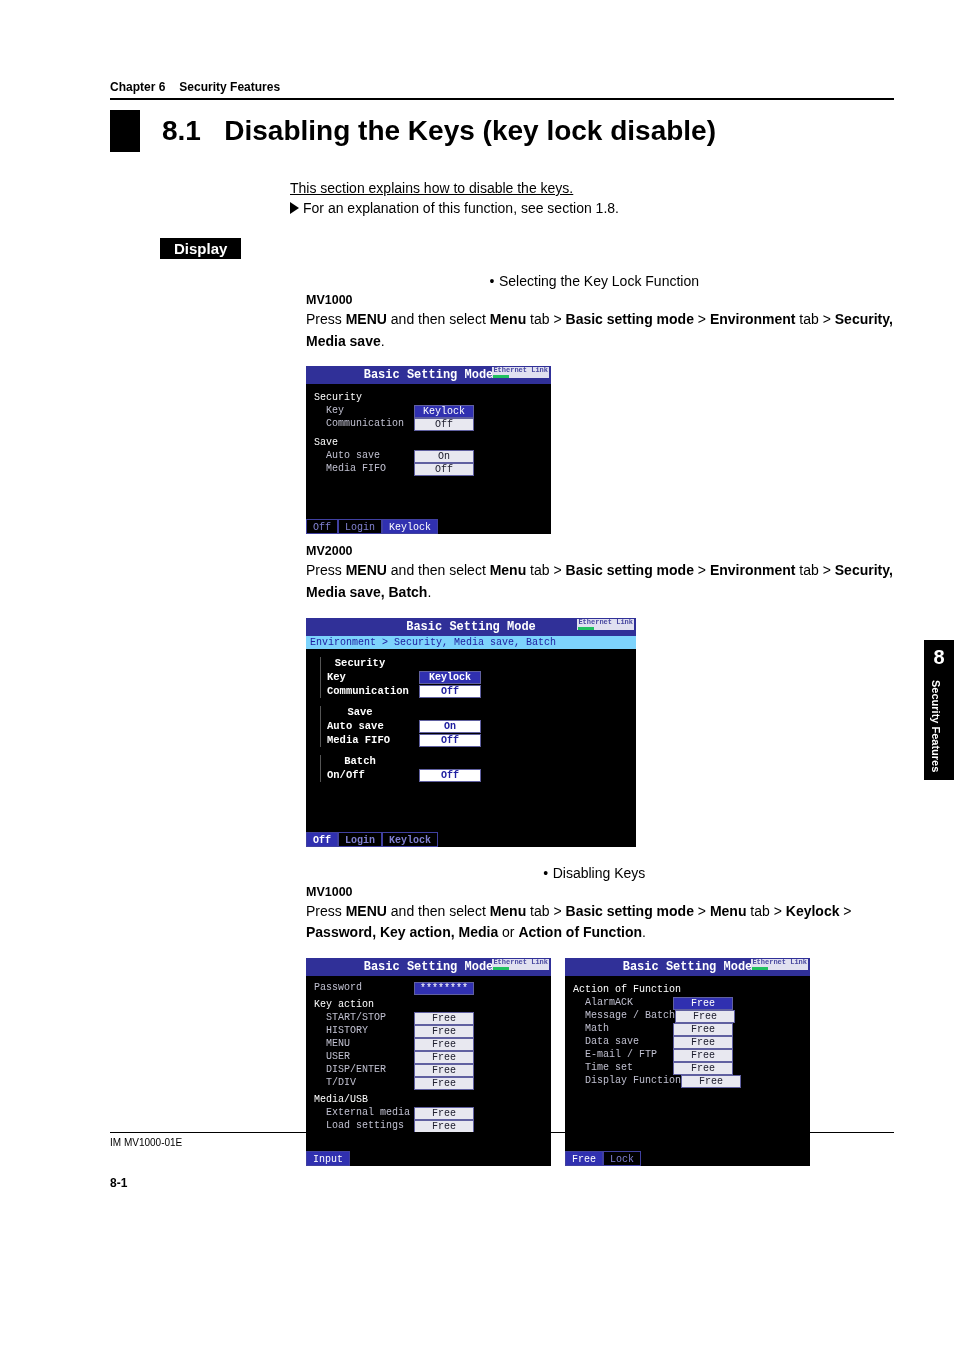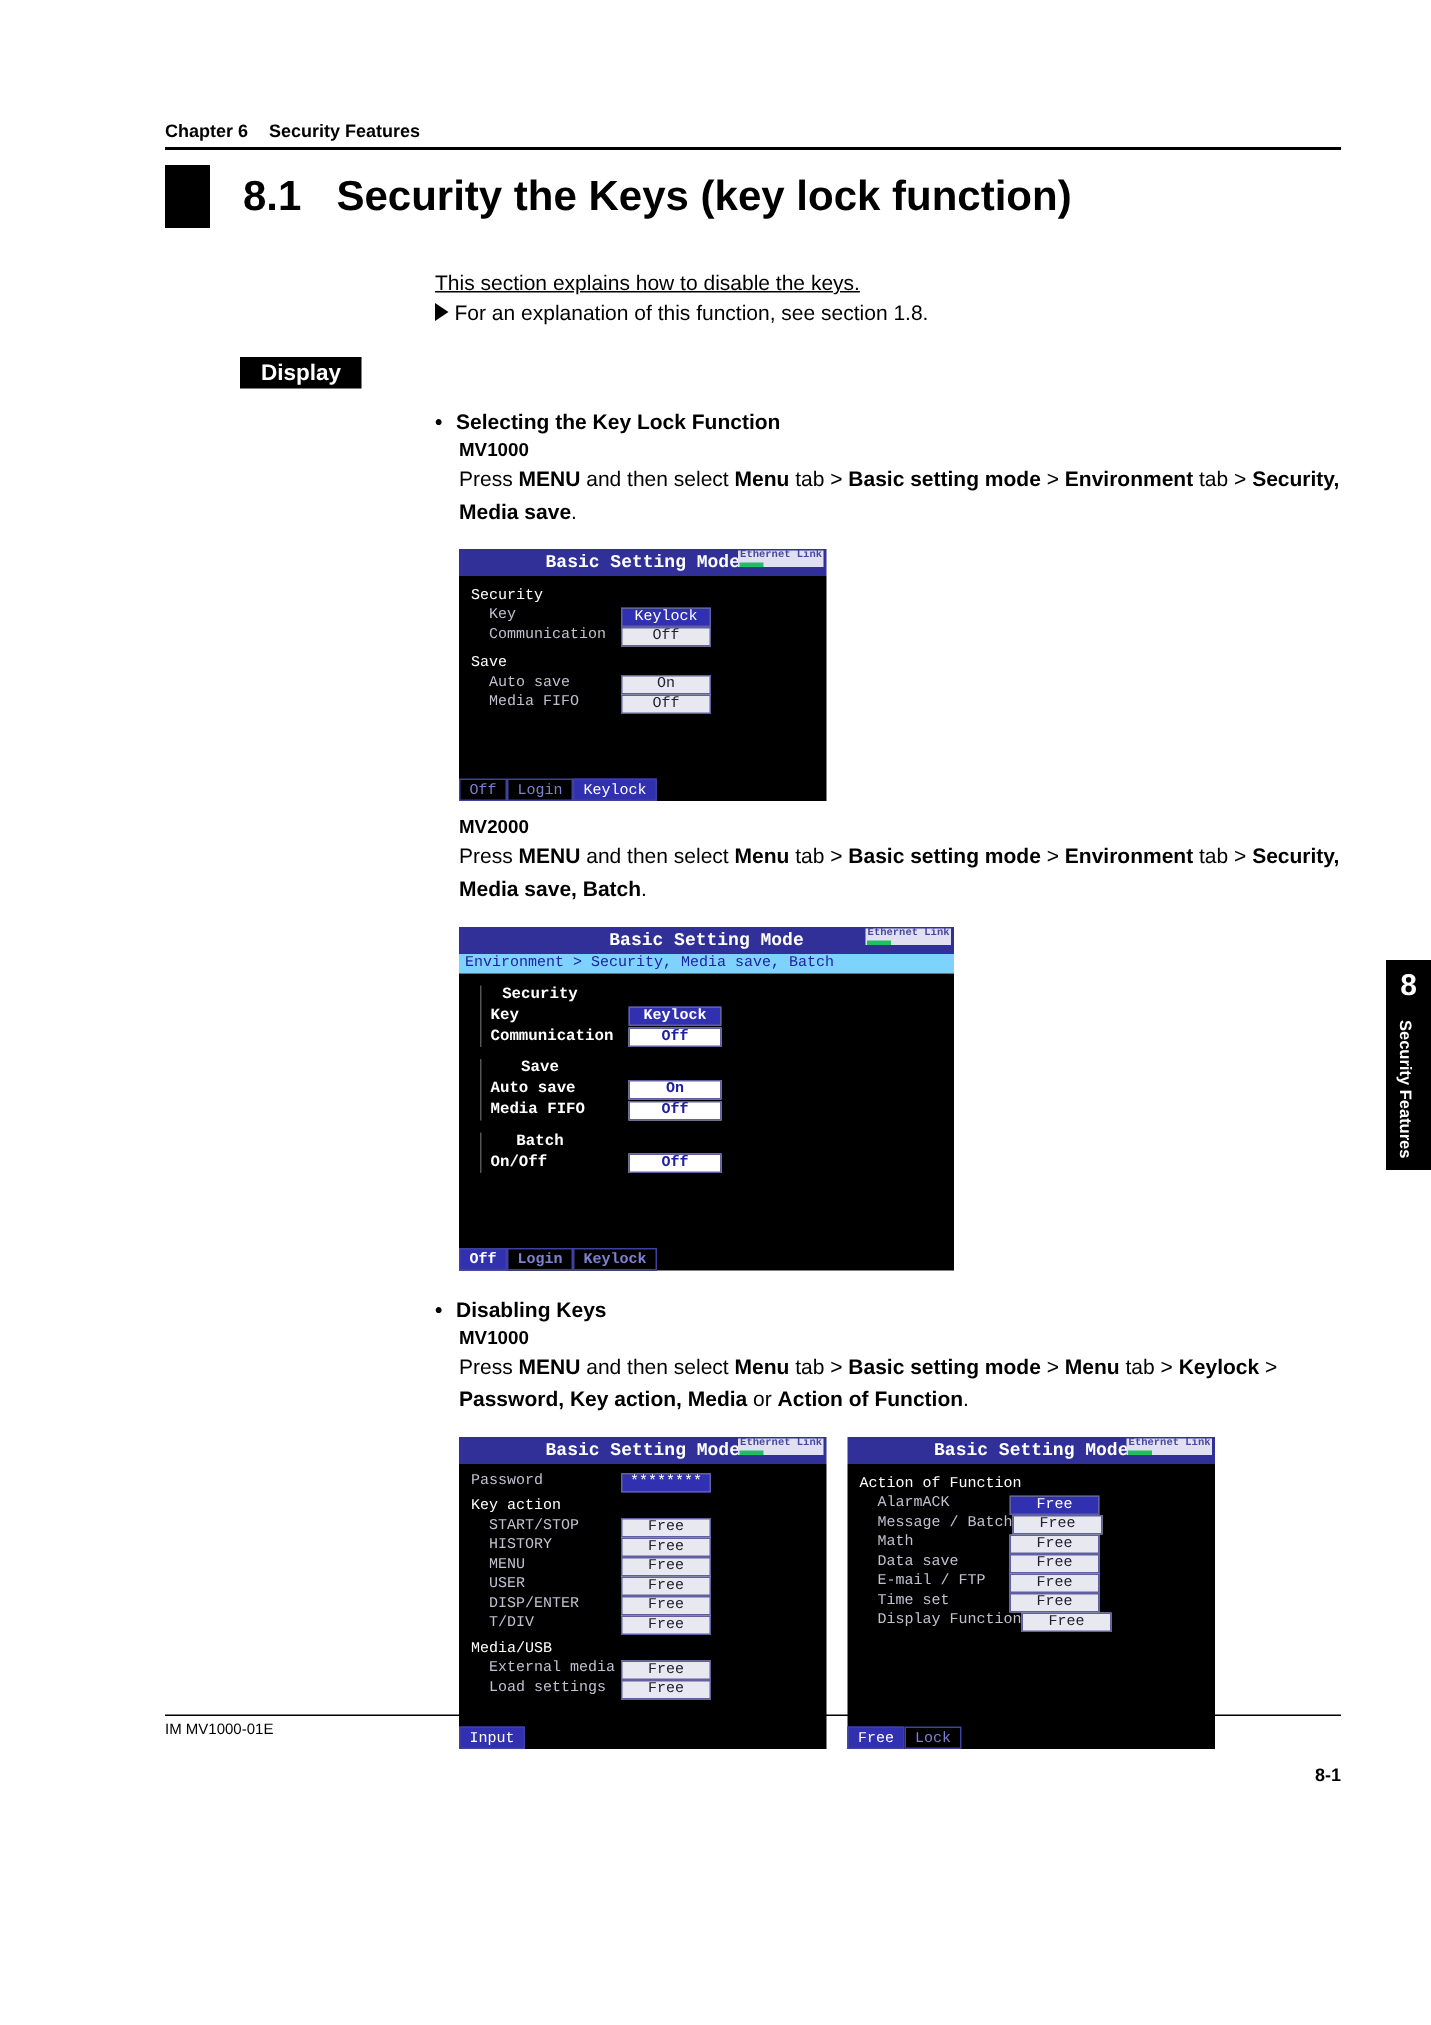--- a/index.html
+++ b/index.html
@@ -46,21 +46,21 @@
   .display-label {
     display: inline-block;
     background: #000;
     color: #fff;
     font-weight: bold;
     padding: 2px 14px;
     font-size: 15px;
     margin-left: 50px;
     margin-bottom: 14px;
   }
-  .bullet-row { font-weight: bold; margin-bottom: 2px; }
+  .bullet-row { font-weight: normal; margin-bottom: 2px; text-align: center; }
   .bullet-row .bul { display:inline-block; width:14px; }
   .model-label { font-weight: bold; font-size: 12.5px; margin: 4px 0 2px 16px; }
   .instr { margin: 0 0 14px 16px; line-height: 1.55; }
   .instr b { font-weight: bold; }
   .shot {
     margin-left: 16px;
     margin-bottom: 10px;
   }
   .shot-wide { width:330px; }
   .shot-narrow { width:245px; }
@@ -144,38 +144,38 @@
     font-size: 20px; font-weight: bold; width:100%; text-align:center; padding-top:6px;
   }
   .side-tab .txt{
     writing-mode: vertical-rl;
     font-size: 11px; font-weight:bold;
     position:absolute; top:40px; left:6px;
   }
   .footer {
     position:absolute; bottom:30px; left:110px; right:60px;
     border-top:1px solid #000; padding-top:4px;
-    font-size:10px; display:flex; justify-content:space-between;
+    font-size:10px; display:flex; justify-content:space-between;flex-direction:column;
   }
   .footer .pg{ font-weight:bold; font-size:12px;margin-top:28px;}
 </style>
 </head>
 <body>
 
 <div class="page">
 
   <div class="chapter-line">
     <span>Chapter 6</span><span class="gap"></span><span>Security Features</span>
   </div>
   <hr class="hr-top">
 
   <div class="title-row">
     <div class="black-bar"></div>
     <div class="section-title">
-      <span>8.1</span>&nbsp;&nbsp;&nbsp;<span>Security the Keys (key lock function)</span>
+      <span>8.1</span>&nbsp;&nbsp;&nbsp;<span>Disabling the Keys (key lock disable)</span>
     </div>
   </div>
 
   <div class="body-col">
     <div class="intro-line">This section explains how to disable the keys.</div>
     <div class="ref-line">
       <span class="play"></span><span>For an explanation of this function, see section 1.8.</span>
     </div>
   </div>
 

